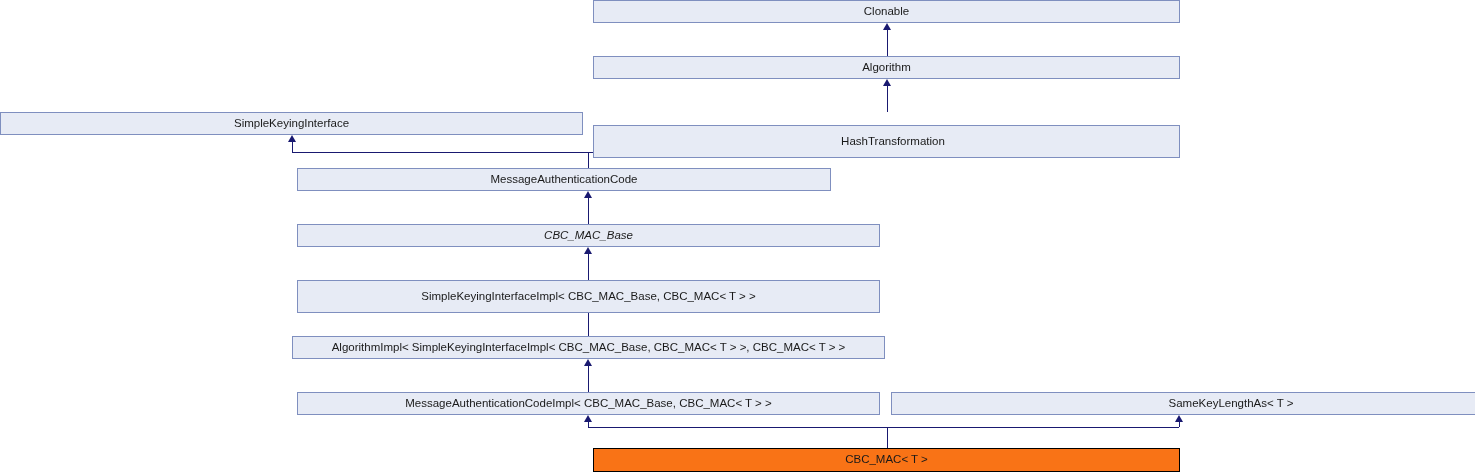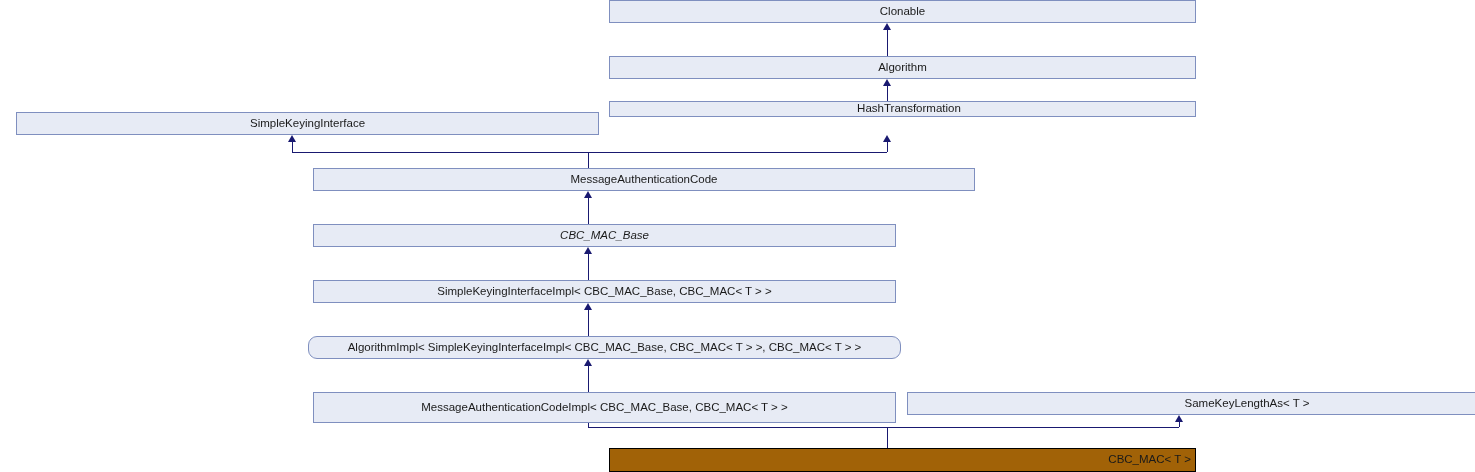--- a/index.html
+++ b/index.html
@@ -23,26 +23,24 @@
     background: #e7ebf5;
     border: 1px solid #7f8fbf;
     display: flex;
     align-items: center;
     justify-content: center;
     font-size: 11.5px;
     color: #1a1a1a;
     line-height: 1;
     white-space: nowrap;
     overflow: hidden;
-    margin-left: 16px;
   }
   .node.current {
-    background: #a16207;
+    background: #f97316;
     border: 1px solid #000000;
-    justify-content: flex-end;
   }
   .node-label {
     display: block;
     padding: 0 4px;
   }
   .edge {
     position: absolute;
     background: #191970;
   }
   .edge.v { width: 1px; }
@@ -91,36 +89,36 @@
   <div id="node-layer">
       <div class="node" style="left: 593px; top: 0px; width: 587px; height: 23px;">
         <span class="node-label">Clonable</span>
       </div>
       <div class="node" style="left: 593px; top: 56px; width: 587px; height: 23px; justify-content: center;">
         <span class="node-label">Algorithm</span>
       </div>
       <div class="node" style="left: 0px; top: 112px; width: 583px; height: 23px; align-items: center;">
         <span class="node-label">SimpleKeyingInterface</span>
       </div>
-      <div class="node" style="left: 593px; top: 101px; width: 587px; height: 16px; padding-left: 13px;">
+      <div class="node" style="left: 593px; top: 125px; width: 587px; height: 33px; padding-left: 13px;">
         <span class="node-label">HashTransformation</span>
       </div>
-      <div class="node" style="left: 297px; top: 168px; width: 662px; height: 23px;">
+      <div class="node" style="left: 297px; top: 168px; width: 534px; height: 23px;">
         <span class="node-label">MessageAuthenticationCode</span>
       </div>
       <div class="node" style="left: 297px; top: 224px; width: 583px; height: 23px; font-style: italic;">
         <span class="node-label">CBC_MAC_Base</span>
       </div>
-      <div class="node" style="left: 297px; top: 280px; width: 583px; height: 23px;">
+      <div class="node" style="left: 297px; top: 280px; width: 583px; height: 33px;">
         <span class="node-label">SimpleKeyingInterfaceImpl&lt; CBC_MAC_Base, CBC_MAC&lt; T &gt; &gt;</span>
       </div>
-      <div class="node" style="left: 292px; top: 336px; width: 593px; height: 23px; border-radius: 9px;">
+      <div class="node" style="left: 292px; top: 336px; width: 593px; height: 23px;">
         <span class="node-label">AlgorithmImpl&lt; SimpleKeyingInterfaceImpl&lt; CBC_MAC_Base, CBC_MAC&lt; T &gt; &gt;, CBC_MAC&lt; T &gt; &gt;</span>
       </div>
-      <div class="node" style="left: 297px; top: 392px; width: 583px; height: 31px;">
+      <div class="node" style="left: 297px; top: 392px; width: 583px; height: 23px;">
         <span class="node-label">MessageAuthenticationCodeImpl&lt; CBC_MAC_Base, CBC_MAC&lt; T &gt; &gt;</span>
       </div>
       <div class="node" style="left: 891px; top: 392px; width: 680px; height: 23px;">
         <span class="node-label">SameKeyLengthAs&lt; T &gt;</span>
       </div>
       <div class="node current" style="left: 593px; top: 448px; width: 587px; height: 24px;">
         <span class="node-label">CBC_MAC&lt; T &gt;</span>
       </div>
     </div>
 </div>

